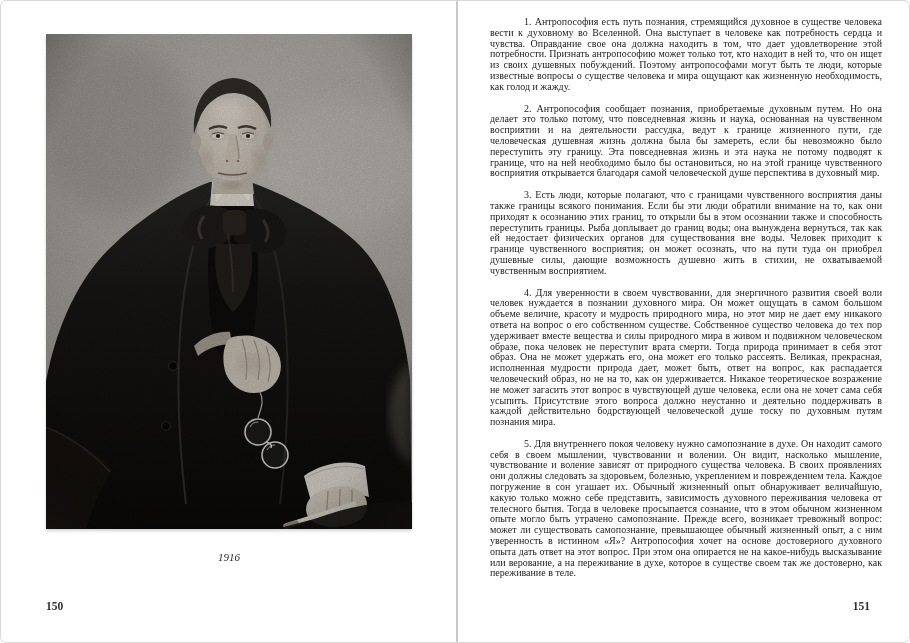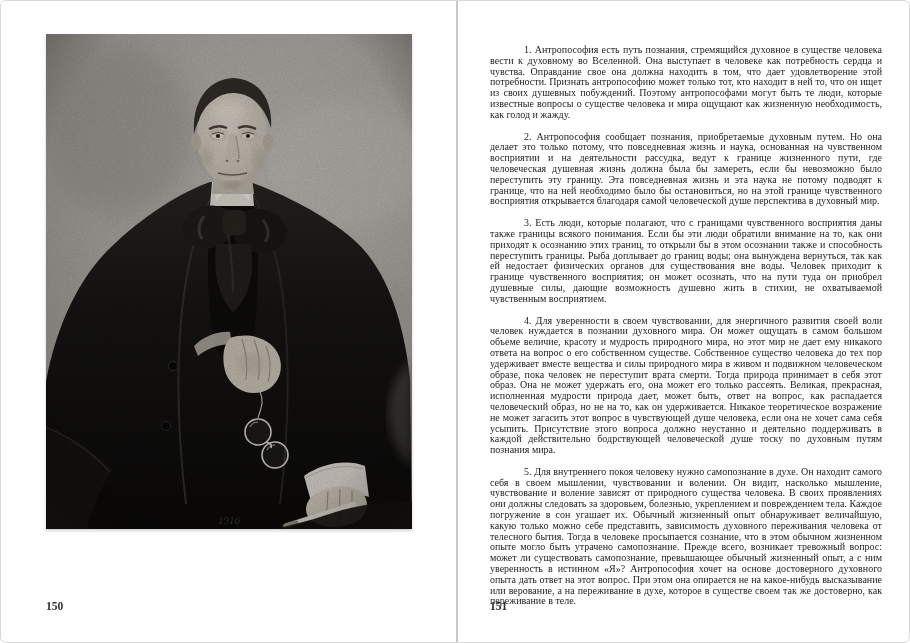--- a/index.html
+++ b/index.html
@@ -20,32 +20,32 @@
   }
   
   .photo-frame{
     position:absolute;left:45px;top:33px;width:366px;height:495px;
     margin:0;padding:0;
     box-shadow:0 2px 3px rgba(0,0,0,.18);
     line-height:0;
   }
   .photo-frame svg{display:block;width:366px;height:495px;}
   .photo-caption{
-    position:absolute;left:45px;top:512px;width:366px;
+    position:absolute;left:45px;top:549px;width:366px;
     text-align:center;font-style:italic;font-size:11px;color:#2a2a2a;
     line-height:14px;
   }
   .pagenum{
     position:absolute;top:598px;font-size:11.5px;color:#2f2f2f;line-height:14px;font-weight:bold;
   }
   .pagenum-left{left:45px;}
-  .pagenum-right{left:489px;width:380px;text-align:left;}
+  .pagenum-right{left:489px;width:380px;text-align:right;}
   
   .textblock{
-    position:absolute;left:489px;top:44px;width:392px;
+    position:absolute;left:489px;top:16px;width:392px;
     font-size:10px;line-height:10.8px;
     text-align:justify;
     color:#1c1c1c;
   }
   .textblock p{
     margin:0 0 11px 0;
     text-indent:34px;
   }
   .citation{
     margin-top:3px;

